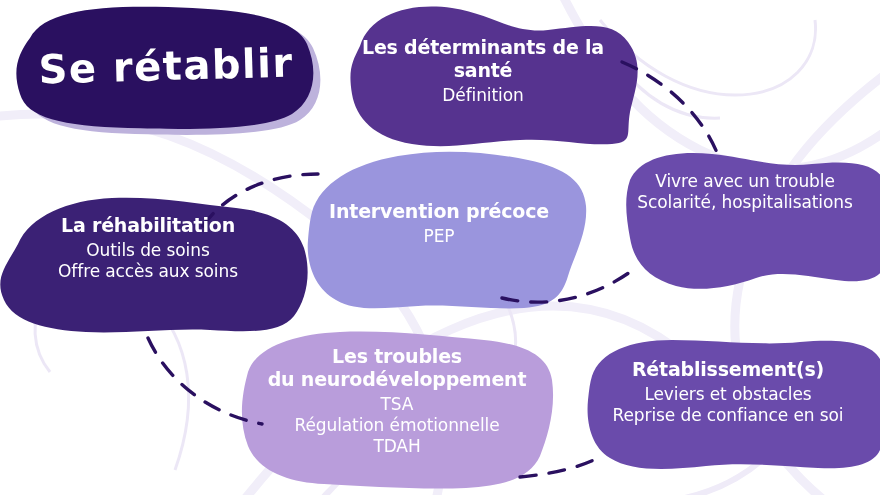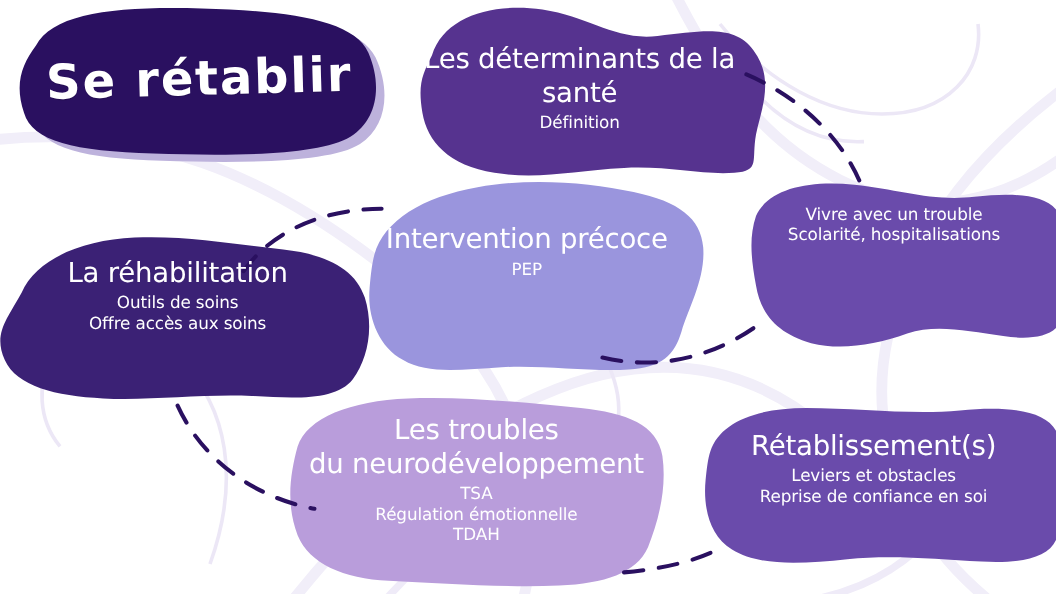--- a/index.html
+++ b/index.html
@@ -27,28 +27,28 @@
   #connector-svg { z-index: 3; }
   .node-text {
     position: absolute;
     z-index: 4;
     text-align: center;
     color: #ffffff;
     line-height: 1.22;
     user-select: none;
   }
   .node-title {
-    font-weight: normal;
-    font-size: 23px;
+    font-weight: bold;
+    font-size: 19px;
     letter-spacing: -0.2px;
     display: block;
   }
   .node-sub {
     font-weight: normal;
-    font-size: 14px;
+    font-size: 17px;
     display: block;
     letter-spacing: -0.1px;
   }
   
   #title-badge-wrap {
     position: absolute;
     z-index: 4;
     left: 16px;
     top: 10px;
     width: 300px;
@@ -67,21 +67,21 @@
     font-size: 40px;
     font-weight: bold;
     letter-spacing: 1.5px;
     font-family: "DejaVu Sans", "Liberation Sans", sans-serif;
     transform: rotate(-1.6deg);
     text-shadow: 0 1px 0 rgba(0,0,0,0.12);
   }
   
   #txt-determinants { left: 352px; top: 36px;  width: 262px; }
   #txt-psychiques   { left: 614px; top: 168px; width: 262px; }
-  #txt-intervention { left: 320px; top: 186px; width: 238px; }
+  #txt-intervention { left: 320px; top: 200px; width: 238px; }
   #txt-rehab        { left: 14px;  top: 214px; width: 268px; }
   #txt-neuro        { left: 252px; top: 345px; width: 290px; }
   #txt-retab        { left: 588px; top: 358px; width: 280px; }
   .spacer-sm { display: block; height: 3px; }
 </style>
 </head>
 <body>
 
 <div id="canvas">
 

